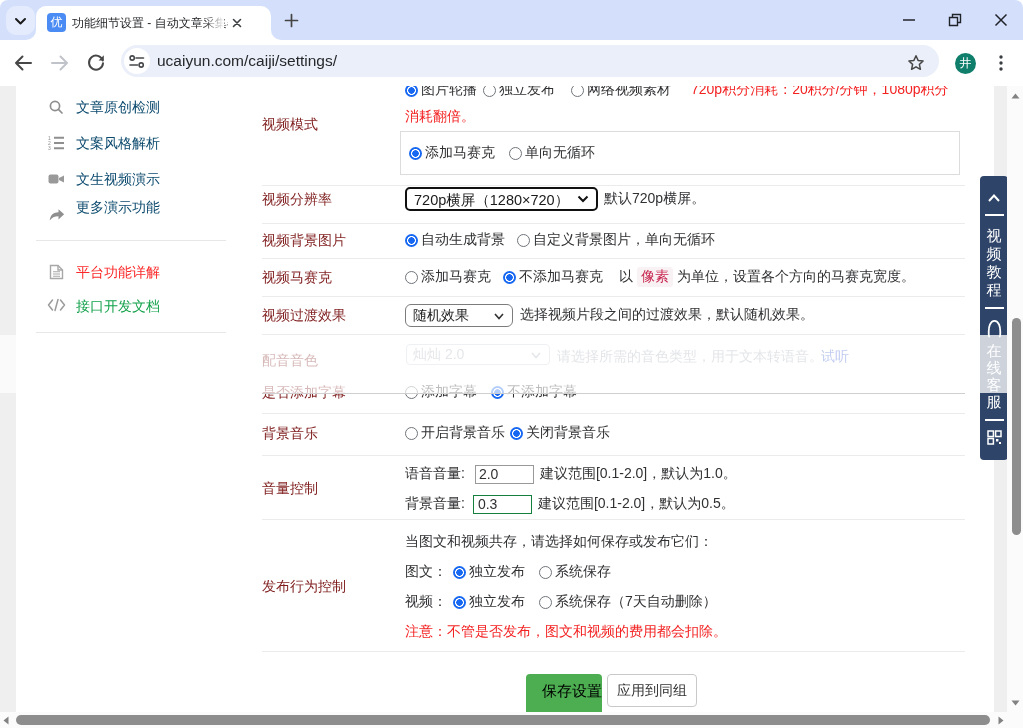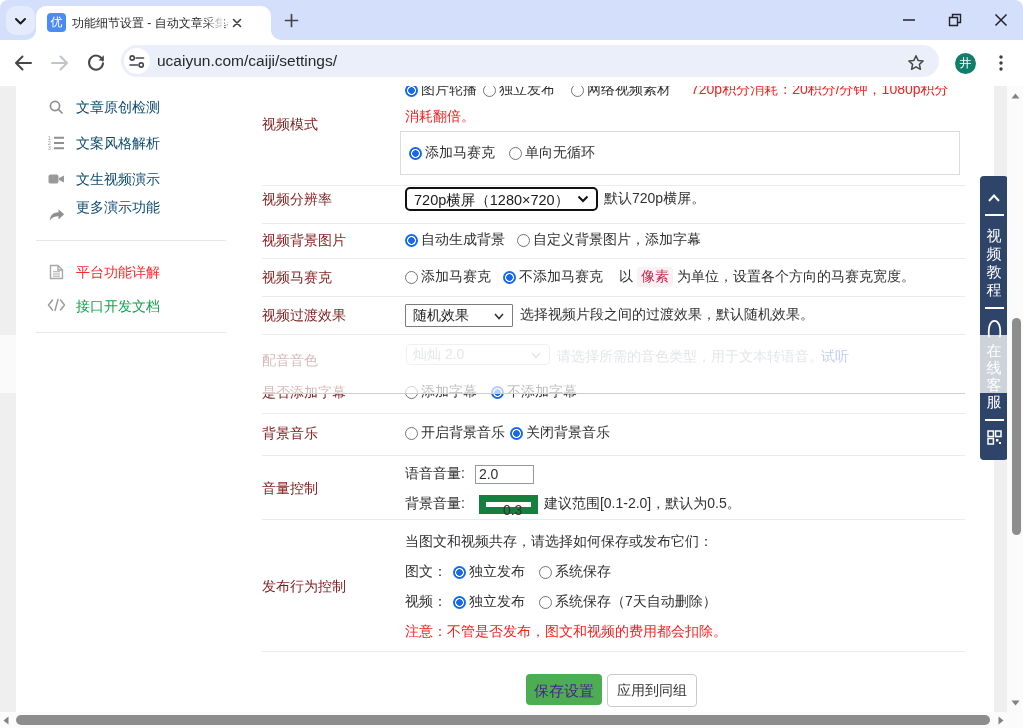--- a/index.html
+++ b/index.html
@@ -170,38 +170,38 @@
       </svg>
   </div>
   <div class="line" style="left:604px;top:103px">默认720p横屏。</div>
   <div class="rsep" style="top:137px"></div>
 
   <div class="lbl" style="top:144px">视频背景图片</div>
   <div class="line" style="top:144px">
     <span class="rdon"></span>
       <span>自动生成背景</span>
     <span class="rd" style="margin-left:12px"></span>
-      <span>自定义背景图片，添加字幕</span>
+      <span>自定义背景图片，单向无循环</span>
   </div>
   <div class="rsep" style="top:172px"></div>
 
   <div class="lbl" style="top:181px">视频马赛克</div>
   <div class="line" style="top:181px">
     <span class="rd"></span>
       <span>添加马赛克</span>
     <span class="rdon" style="margin-left:12px"></span>
       <span>不添加马赛克</span>
     <span style="margin-left:16px">以</span>
     <span style="margin:4px 4px;padding:1px 4px;background:#f9f2f4;color:#c7254e;border-radius:3px">像素</span>
     <span>为单位，设置各个方向的马赛克宽度。</span>
   </div>
   <div class="rsep" style="top:210px"></div>
 
   <div class="lbl" style="top:219px">视频过渡效果</div>
-  <div class="abs" style="left:405px;top:218px;width:108px;height:23px;border:1px solid #7c7c7c;border-radius:1px;background:#fff">
+  <div class="abs" style="left:405px;top:218px;width:108px;height:23px;border:1px solid #7c7c7c;border-radius:6px;background:#fff">
     <span class="abs" style="left:7px;top:2px;font-size:14px;line-height:17px;color:#222">随机效果</span>
     <svg class="abs" style="right:8px;top:8px" width="10" height="7" viewBox="0 0 10 7">
         <path d="M1 1 L5 5.5 L9 1" stroke="#333" stroke-width="1.6" fill="none"></path>
       </svg>
   </div>
   <div class="line" style="left:520px;top:219px">选择视频片段之间的过渡效果，默认随机效果。</div>
   <div class="rsep" style="top:248px"></div>
 
   <div class="lbl" style="top:264px">配音音色</div>
   <div class="abs" style="left:406px;top:258px;width:144px;height:21px;border:1px solid #ccd0d8;border-radius:4px;background:#fff">
@@ -227,24 +227,25 @@
       <span>开启背景音乐</span>
     <span class="rdon" style="margin-left:5px"></span>
       <span>关闭背景音乐</span>
   </div>
   <div class="rsep" style="top:369px"></div>
 
   <div class="lbl" style="top:392px">音量控制</div>
   <div class="line" style="top:378px">
     <span>语音音量:</span>
     <span style="display:inline-block;margin-left:10px;width:59px;height:19px;border:1px solid #999;background:#fff;font-size:14px;line-height:17px;padding-left:3px">2.0</span>
+    <span style="margin-left:6px">建议范围[0.1-2.0]，默认为1.0。</span>
   </div>
   <div class="line" style="top:408px">
     <span>背景音量:</span>
-    <span style="display:inline-block;margin-left:14px;width:59px;height:19px;border:7px solid #15803d;background:#fff;font-size:14px;line-height:17px;padding-left:17px">0.3</span>
+    <span style="display:inline-block;margin-left:8px;width:59px;height:19px;border:1px solid #15803d;background:#fff;font-size:14px;line-height:17px;padding-left:4px">0.3</span>
     <span style="margin-left:6px">建议范围[0.1-2.0]，默认为0.5。</span>
   </div>
   <div class="rsep" style="top:433px"></div>
 
   <div class="lbl" style="top:490px">发布行为控制</div>
   <div class="line" style="top:446px">当图文和视频共存，请选择如何保存或发布它们：</div>
   <div class="line" style="top:476px">
     <span>图文：</span>
       <span class="rdon" style="margin-left:6px"></span>
       <span>独立发布</span>
@@ -254,21 +255,21 @@
   <div class="line" style="top:506px">
     <span>视频：</span>
       <span class="rdon" style="margin-left:6px"></span>
       <span>独立发布</span>
     <span class="rd" style="margin-left:14px"></span>
       <span>系统保存（7天自动删除）</span>
   </div>
   <div class="line redtx" style="top:536px">注意：不管是否发布，图文和视频的费用都会扣除。</div>
   <div class="rsep" style="top:565px"></div>
 
-  <div class="abs" style="left:526px;top:588px;width:76px;height:31px;border-radius:4px;background:#4cae50;color:#4c1d95;font-size:15px;line-height:33px;text-align:center">保存设置</div>
+  <div class="abs" style="left:526px;top:588px;width:76px;height:41px;border-radius:4px;background:#4cae50;color:#000000;font-size:15px;line-height:33px;text-align:right">保存设置</div>
   <div class="abs" style="left:607px;top:588px;width:90px;height:33px;border-radius:4px;background:#fff;border:1px solid #c9c9c9;color:#333;font-size:14px;line-height:31px;text-align:center">应用到同组</div>
 
   <div class="abs" id="panel" style="left:980px;top:90px;width:28px;height:284px;background:#2e4468;border-radius:4px">
     <svg class="abs" style="left:7px;top:17px" width="14" height="10" viewBox="0 0 14 10">
         <path d="M2 8 L7 2.5 L12 8" stroke="#fff" stroke-width="2" fill="none"></path>
       </svg>
     <div class="abs" style="left:5px;top:38px;width:19px;height:2px;background:#fff"></div>
     <div class="abs" style="left:0;top:51px;width:28px;color:#fff;font-size:15px;line-height:18px;text-align:center">视<br>频<br>教<br>程</div>
     <div class="abs" style="left:5px;top:131px;width:19px;height:2px;background:#fff"></div>
     <svg class="abs" style="left:7px;top:143px" width="15" height="19" viewBox="0 0 15 19">

